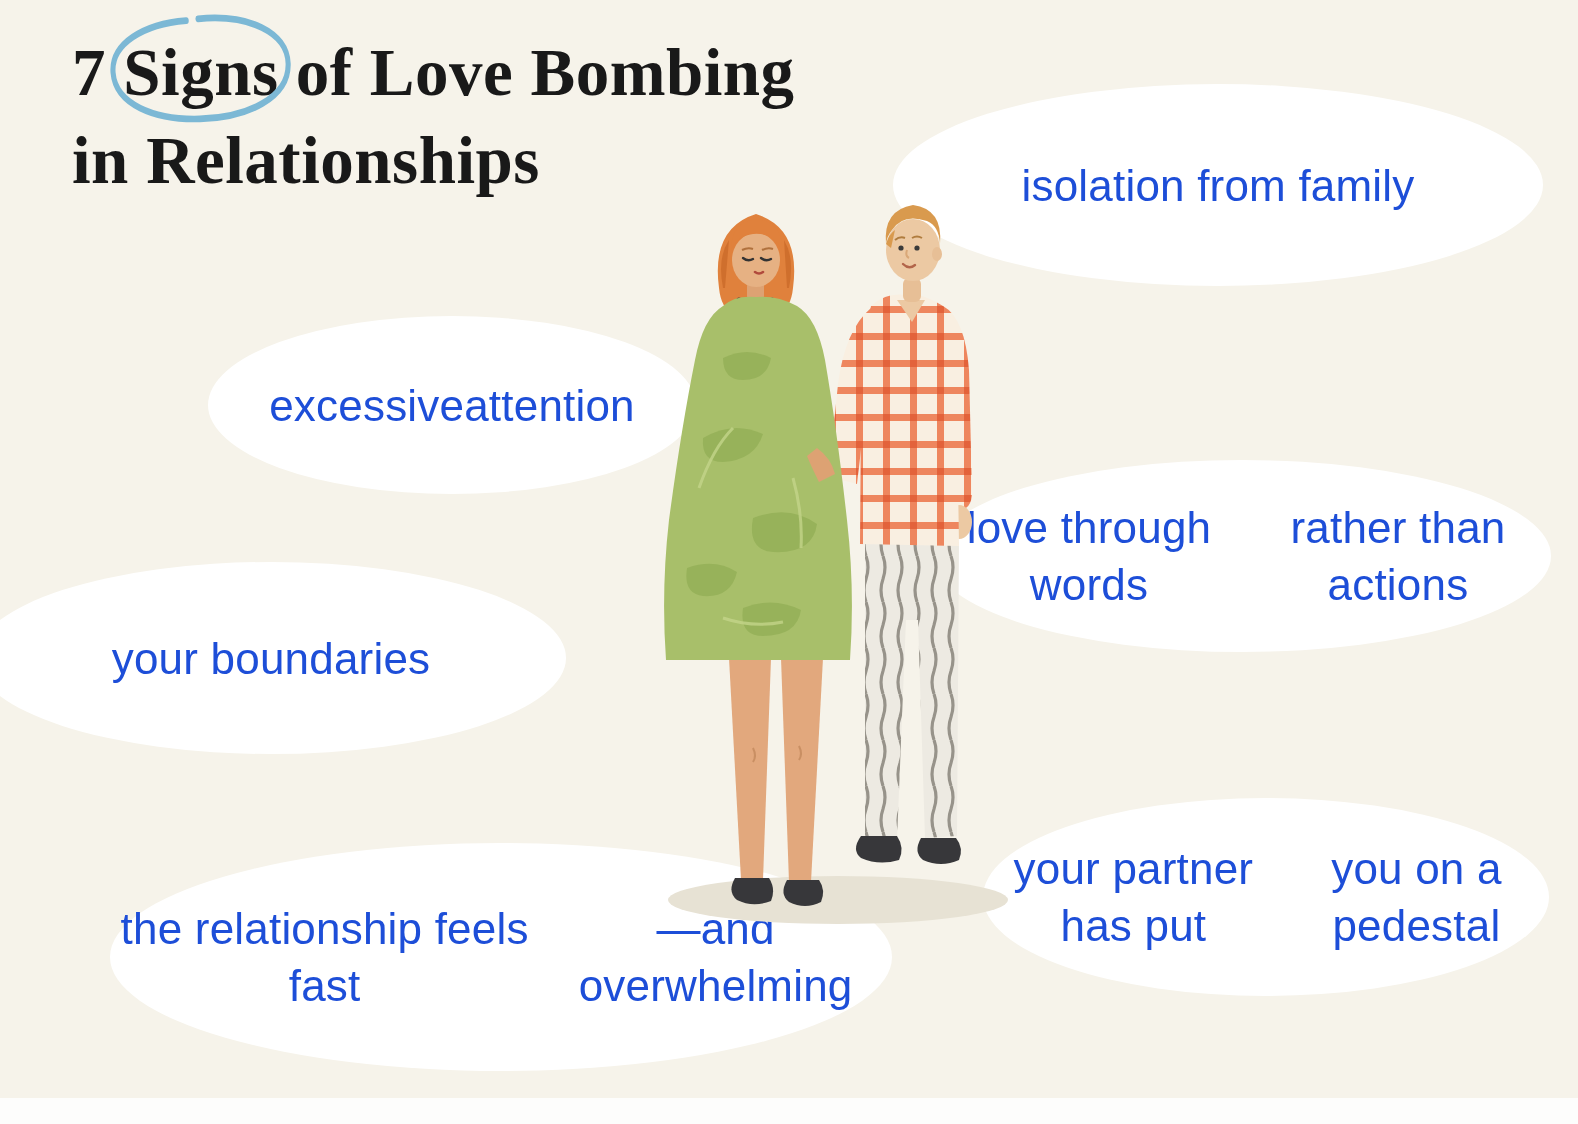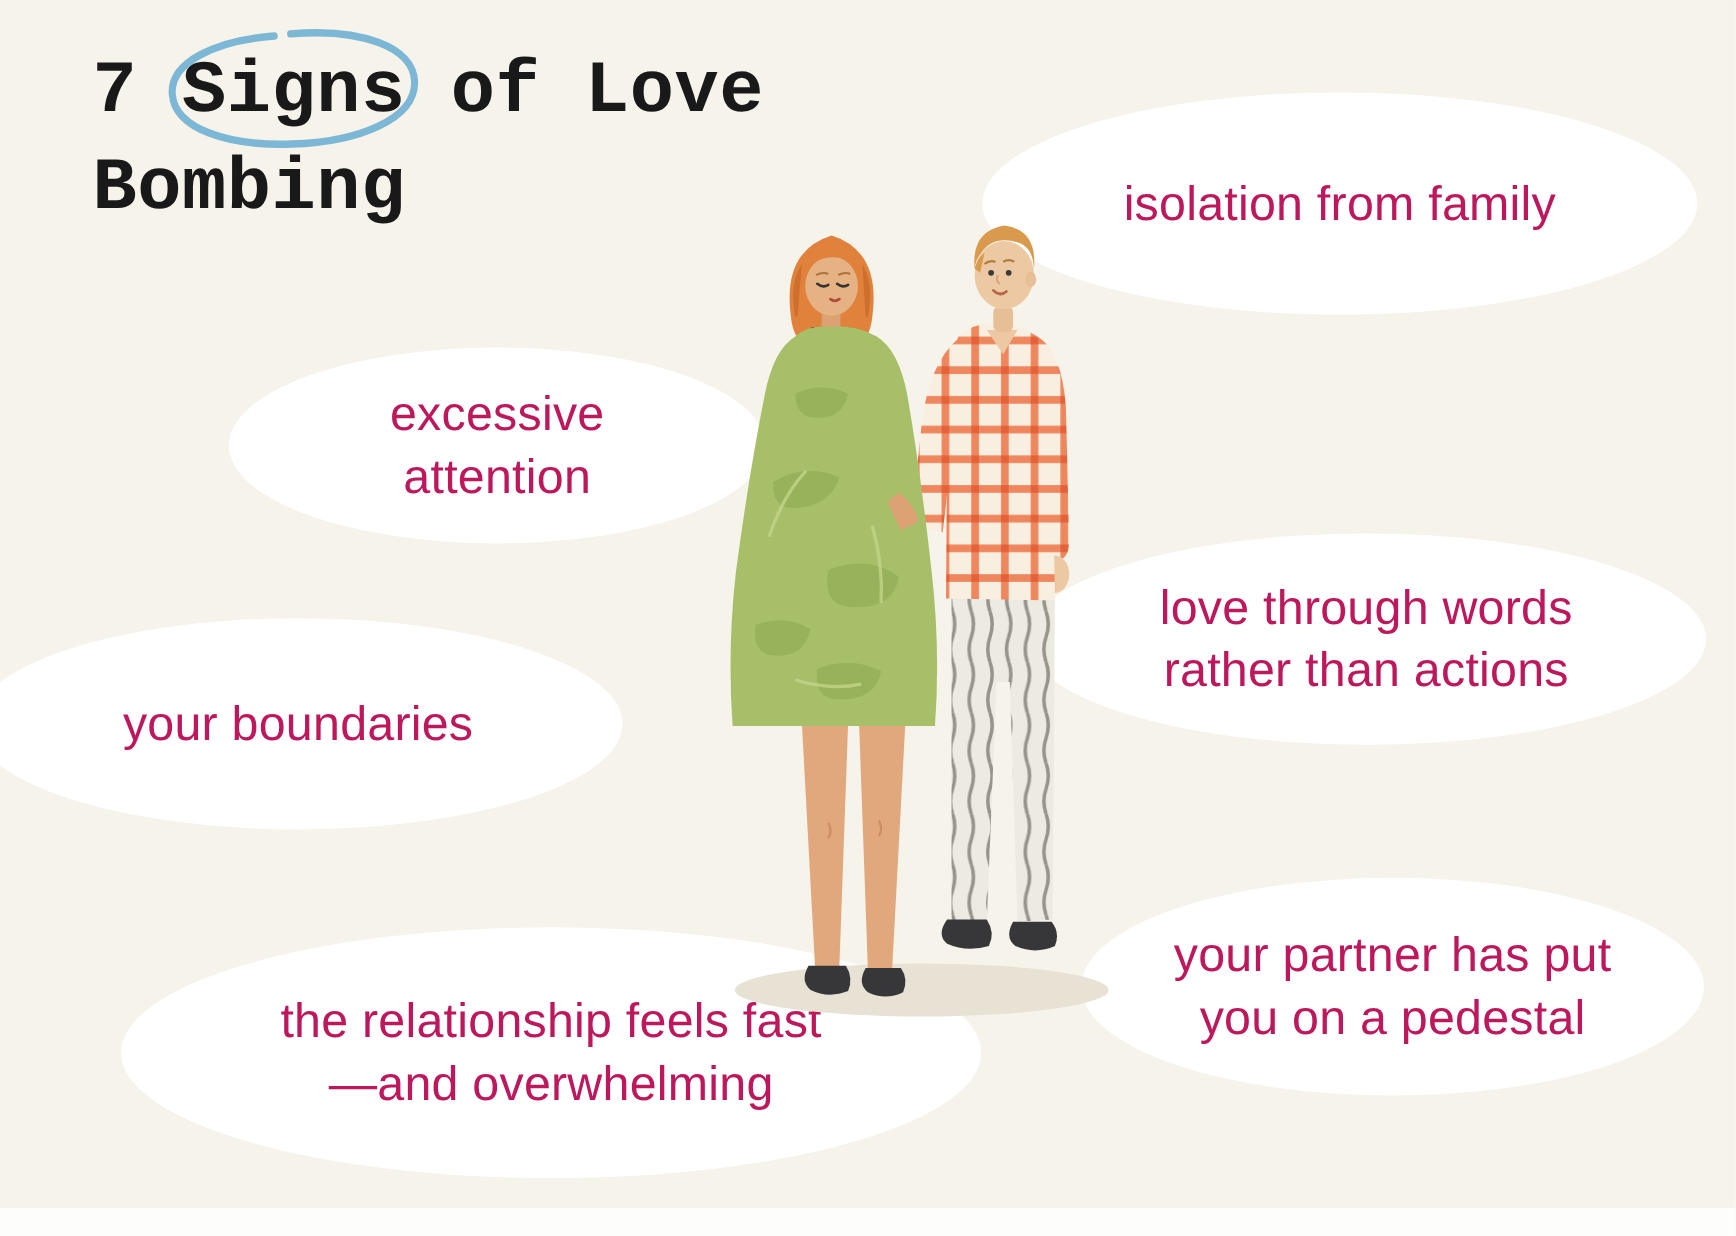--- a/index.html
+++ b/index.html
@@ -23,60 +23,61 @@
     position:absolute;left:-16px;top:-16px;
     width:calc(100% + 32px);height:calc(100% + 24px);
     transform:rotate(-3deg);
     pointer-events:none;
   }
   
   .bubble{
     position:absolute;
     background:#ffffff;
     border-radius:50%;
-    display:flex;flex-direction:column;
+    display:flex;flex-direction:row;
     align-items:center;justify-content:center;
     text-align:center;
-    color:#be185d;
+    color:#1d4ed8;
     font-size:44px;line-height:57px;
     font-weight:400;
     letter-spacing:0.2px;
   }
   .bubble span{display:block;}
   .b-isolation{left:893px;top:84px;width:650px;height:202px;}
   .b-excessive{left:208px;top:316px;width:488px;height:178px;align-items:center;}
-  .b-words{left:933px;top:485px;width:618px;height:192px;}
+  .b-words{left:933px;top:460px;width:618px;height:192px;}
   .b-boundaries{left:-24px;top:562px;width:590px;height:192px;}
   .b-pedestal{left:983px;top:798px;width:566px;height:198px;}
   .b-fast{left:110px;top:843px;width:782px;height:228px;}
   
   .illustration{
     position:absolute;left:603px;top:188px;
     width:452px;height:752px;
   }
   
   .bottom-strip{
     position:absolute;left:0;bottom:0;width:100%;height:26px;
     background:#fdfdfc;
   }
 </style>
 </head>
 <body>
 
 <div class="canvas" style="background:#f6f3ea;">
 
-  <h1 class="title" style="margin:12px;font-family:Liberation Mono, monospace;">
+  <h1 class="title" style="margin:0;">
     <span>7</span>
     <span class="word">
       <svg class="circle-svg" viewBox="0 0 220 100" preserveAspectRatio="none">
         <path d="M110,6 C170,4 214,22 213,50 C212,80 163,96 106,95 C52,94 8,78 7,50 C6,24 46,8 96,7" fill="none" stroke="#7cb8d5" stroke-width="6" stroke-linecap="round"></path>
       </svg>
       <span>Signs</span>
     </span>
     <span>of Love Bombing</span><br>
+    <span>in Relationships</span>
   </h1>
 
   <div class="bubble b-isolation">
     <span>isolation from family</span>
   </div>
 
   <div class="bubble b-excessive">
     <span>excessive</span>
     <span>attention</span>
   </div>

